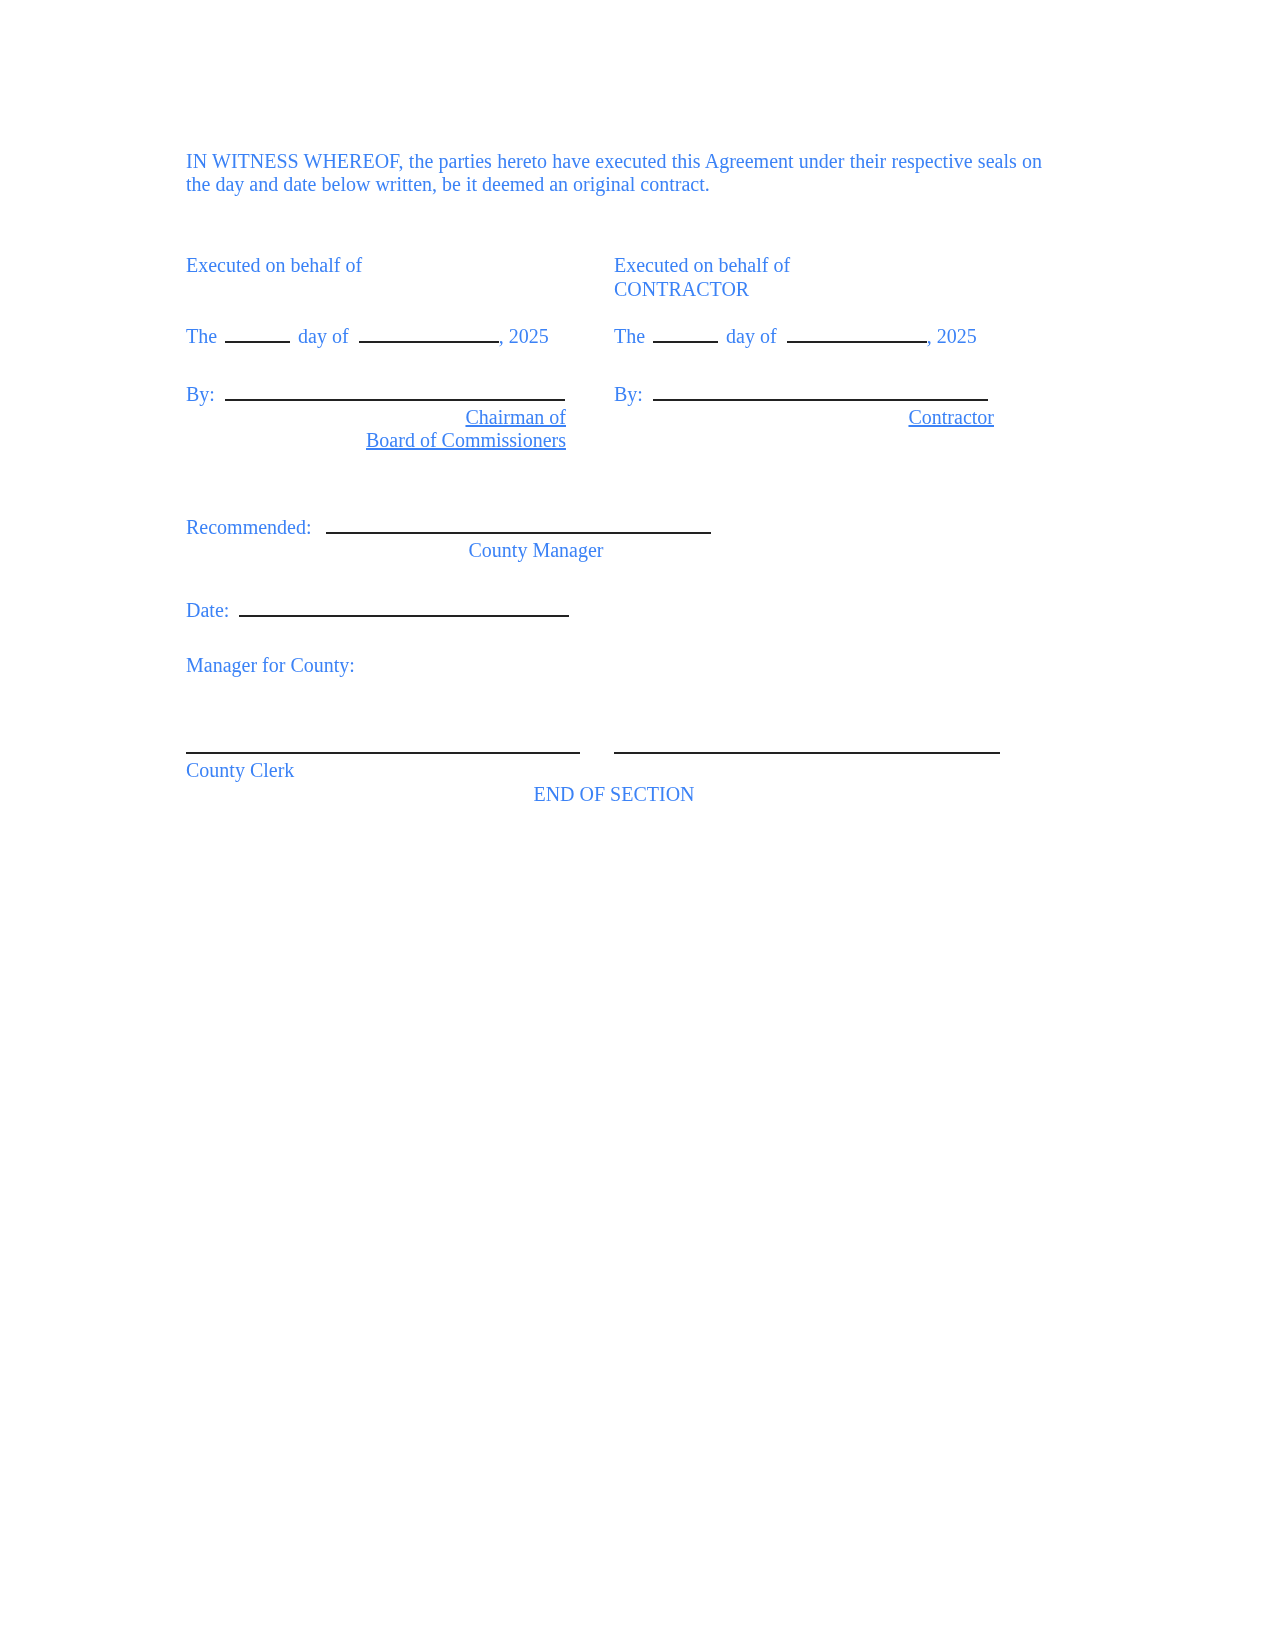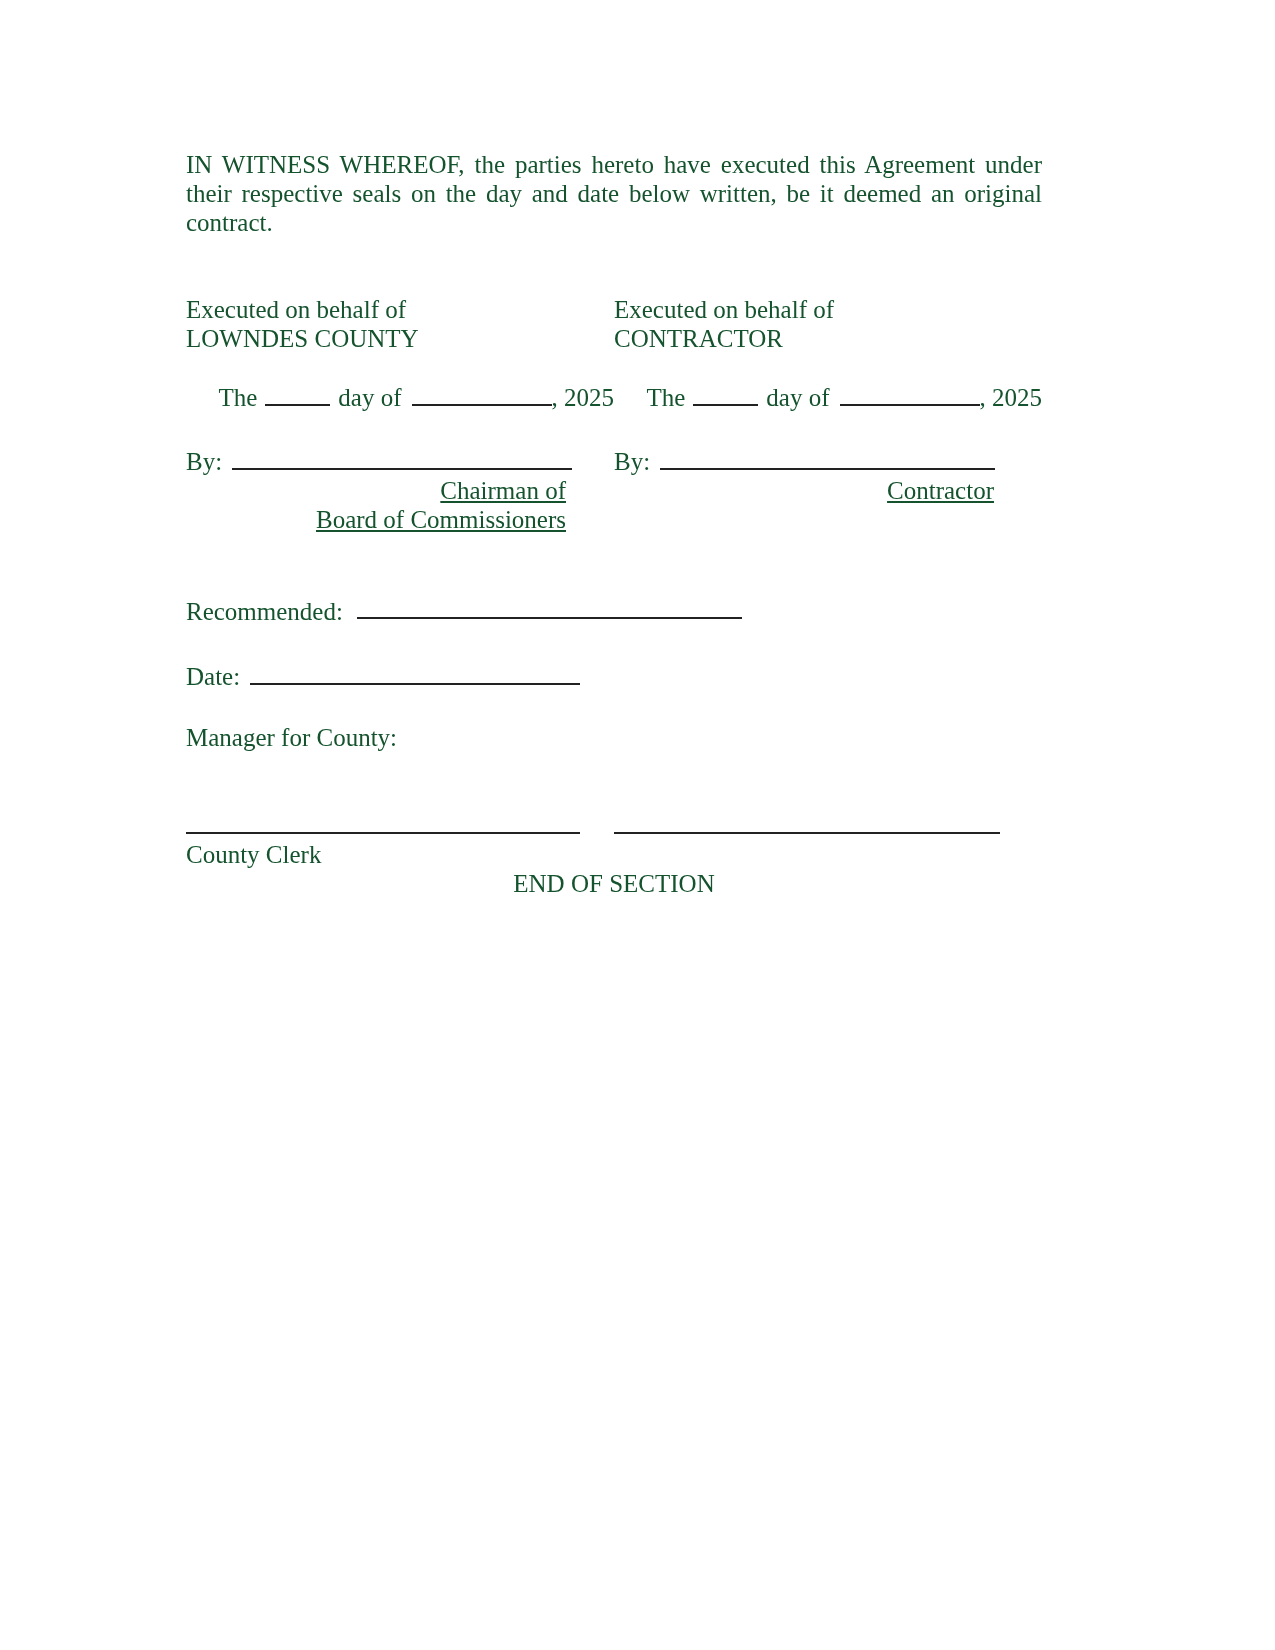--- a/index.html
+++ b/index.html
@@ -6,23 +6,23 @@
     margin: 0;
     padding: 0;
     background: #ffffff;
   }
   .page {
     position: relative;
     width: 1275px;
     height: 1650px;
     background: #ffffff;
     font-family: "Liberation Serif", "DejaVu Serif", serif;
-    font-size: 25px;
+    font-size: 20px;
     line-height: 1.16;
-    color: #14532d;
+    color: #3b82f6;
     overflow: hidden;
   }
   .content {
     position: absolute;
     left: 186px;
     top: 150px;
     width: 856px;
   }
   .para {
     text-align: justify;
@@ -39,21 +39,21 @@
   }
   .w65  { width: 65px;  margin: 0 8px; }
   .w140 { width: 140px; margin-left: 10px; }
   .w340 { width: 340px; margin-left: 10px; }
   .w335 { width: 335px; margin-left: 10px; }
   .w385 { width: 385px; margin-left: 14px; }
   .w330 { width: 330px; margin-left: 10px; }
   .w394 { width: 394px; }
   .w386 { width: 386px; }
   .exec-block { margin-top: 58px; }
-  .date-row   { margin-top: 27px; text-align: right; }
+  .date-row   { margin-top: 21px; }
   .by-row     { margin-top: 32px; }
   .title-center-380 {
     width: 380px;
     text-align: right;
     text-decoration: underline;
   }
   .recommended-row { margin-top: 60px; }
   .county-manager {
     margin-left: 160px;
     width: 380px;
@@ -75,21 +75,20 @@
 <body>
 
 <div class="page">
   <div class="content">
 
     <div class="para">IN WITNESS WHEREOF, the parties hereto have executed this Agreement under their respective seals on the day and date below written, be it deemed an original contract.</div>
 
     <div class="two-col exec-block">
       <div>
         <div>Executed on behalf of</div>
-        <div>LOWNDES COUNTY</div>
       </div>
       <div>
         <div>Executed on behalf of</div>
         <div>CONTRACTOR</div>
       </div>
     </div>
 
     <div class="two-col date-row">
       <div class="nowrap">
         <span>The</span><span class="blank w65"></span><span>day of</span><span class="blank w140"></span><span>, 2025</span>
@@ -114,20 +113,21 @@
         <div>Board of Commissioners</div>
       </div>
       <div class="title-center-380">
         <div>Contractor</div>
       </div>
     </div>
 
     <div class="recommended-row nowrap">
       <span>Recommended:</span><span class="blank w385"></span>
     </div>
+    <div class="county-manager">County Manager</div>
 
     <div class="date-line-row nowrap">
       <span>Date:</span><span class="blank w330"></span>
     </div>
 
     <div class="two-col witness-row">
       <div>Manager for County:</div>
     </div>
 
     <div class="two-col witness-lines">

